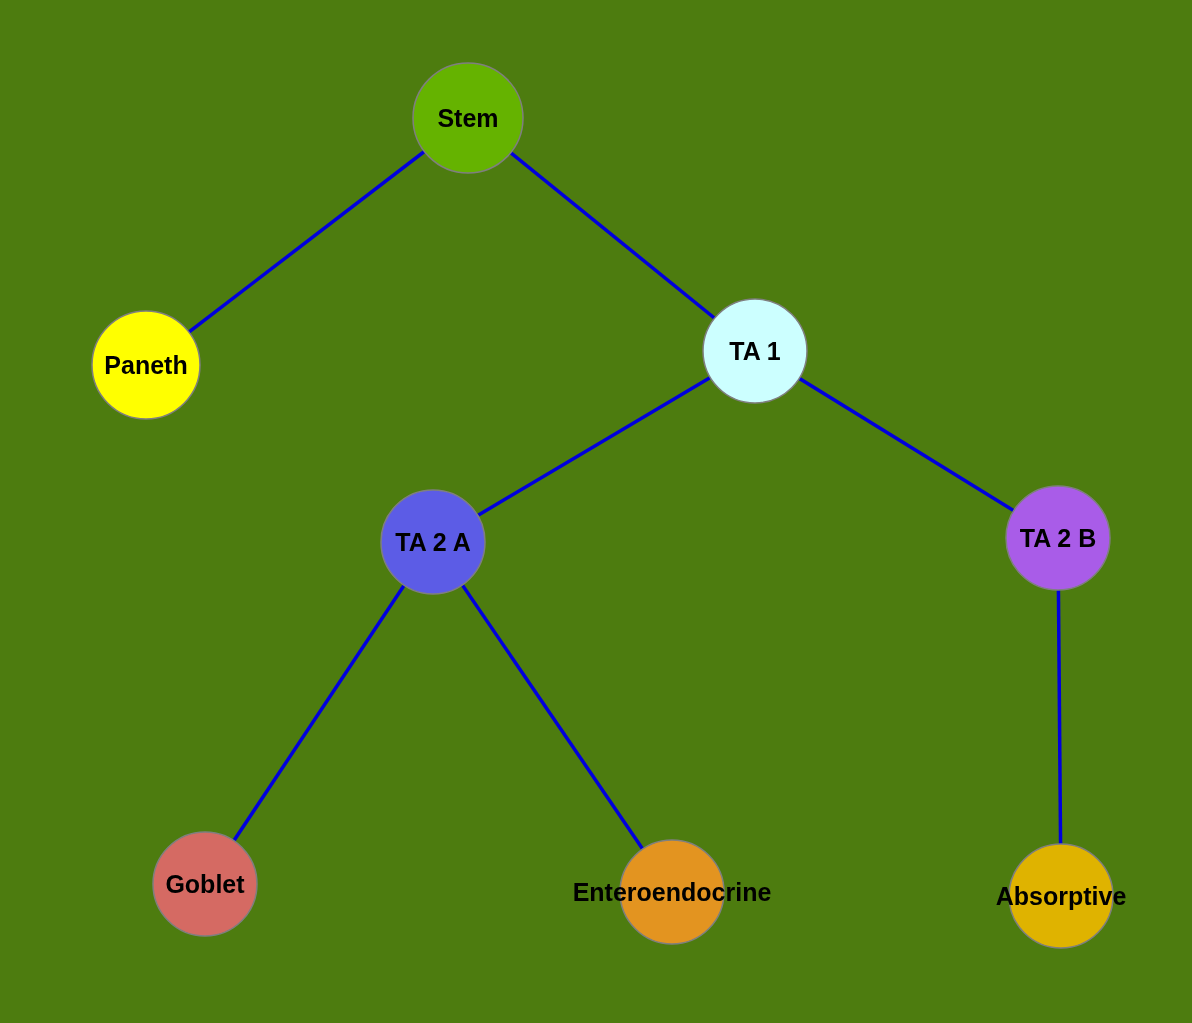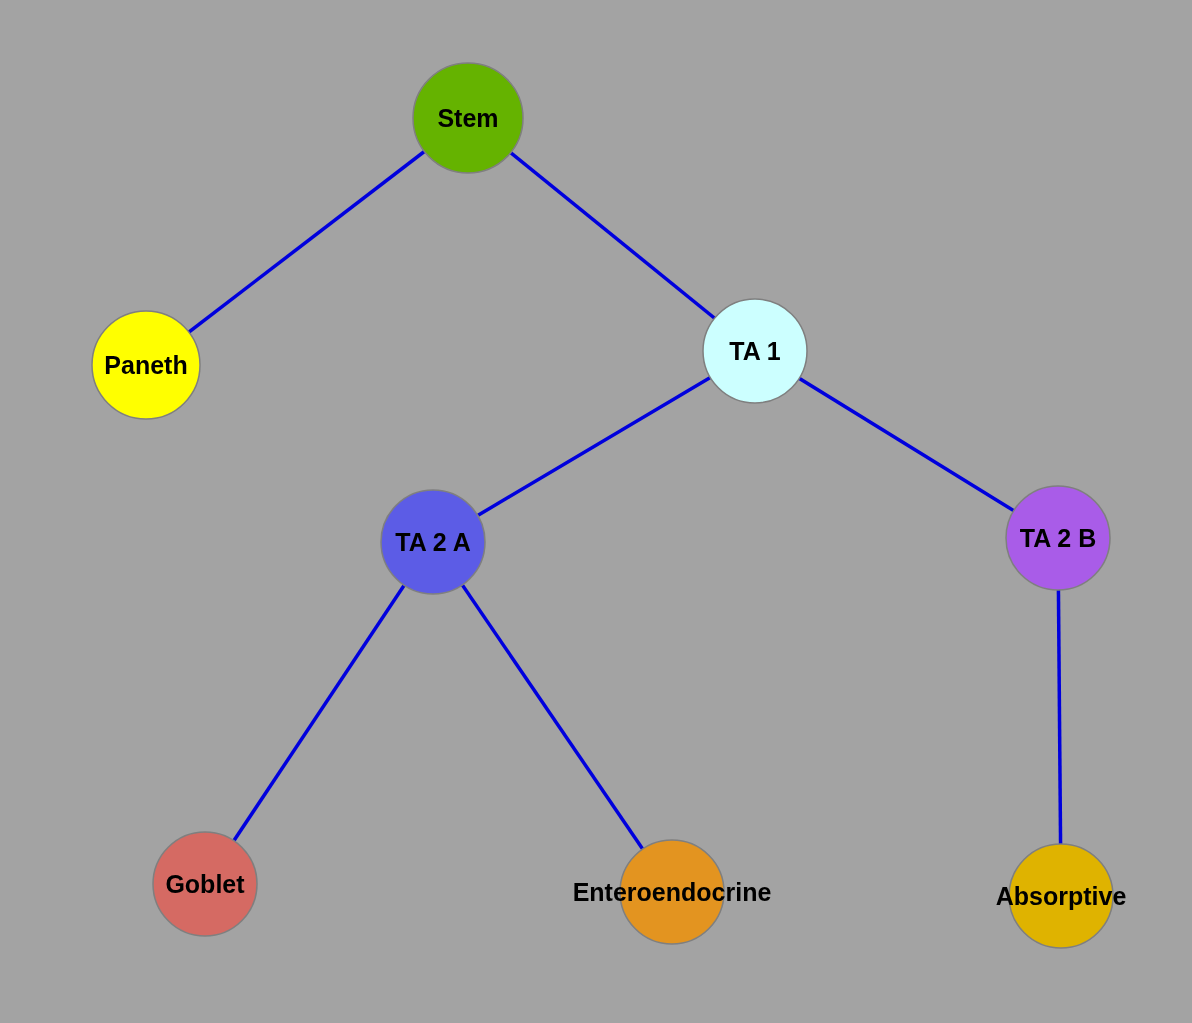--- a/index.html
+++ b/index.html
@@ -6,21 +6,21 @@
     margin: 0;
     padding: 0;
     background: #cbcaef;
     overflow: hidden;
     font-family: "Liberation Sans", sans-serif;
   }
   #figure {
     position: relative;
     width: 1192px;
     height: 1023px;
-    background: #a3a3a3;
+    background: #4d7c0f;
   }
   #graph {
     display: block;
     width: 1192px;
     height: 1023px;
   }
   .node-label {
     font-family: "Liberation Sans", "DejaVu Sans", sans-serif;
     font-weight: bold;
     font-size: 25px;

